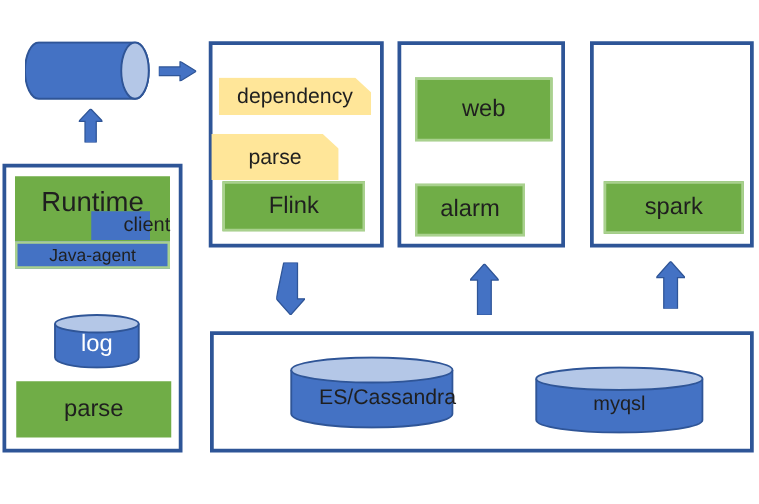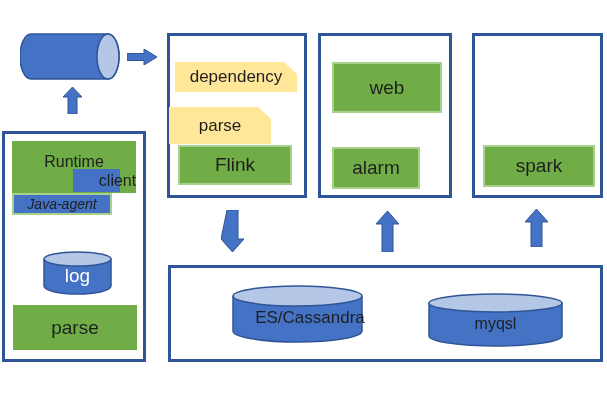--- a/index.html
+++ b/index.html
@@ -34,21 +34,21 @@
   }
   .tag{
     position:absolute;background:var(--yellow);
     clip-path:polygon(0 0, calc(100% - 13px) 0, 100% 12px, 100% 100%, 0 100%);
     display:flex;align-items:center;justify-content:center;
   }
   .cyl-label{
     position:absolute;inset:0;display:flex;align-items:center;justify-content:center;
   }
   .f14{font-size:14px;} .f16{font-size:16px;} .f17{font-size:17px;}
-  .f18{font-size:16px;} .f19{font-size:19px;}
+  .f18{font-size:22px;} .f19{font-size:19px;}
   svg{display:block;}
 </style>
 </head>
 <body>
 
 <div class="canvas">
 
   <div class="abs" style="left:20px;top:33px;width:100px;height:47px;">
     <svg width="100" height="47" viewBox="0 0 100 47">
       <path d="M11,1 H88 A11,22 0 0 1 99,23.5 A11,22 0 0 1 88,46 H11 A11,22.5 0 0 1 11,1 Z" style="fill:var(--shape-blue);stroke:var(--shape-blue-border);stroke-width:1.5"></path>
@@ -81,21 +81,21 @@
       <polygon points="11.5,0 23,13 17,13 17,38 6,38 6,13 0,13" style="fill:var(--shape-blue);stroke:var(--shape-blue-border);stroke-width:1"></polygon>
     </svg>
   </div>
 
   <div class="group" style="left:2px;top:131px;width:144px;height:231px;"></div>
 
   <div class="greenbox f18" style="left:12px;top:141px;width:124px;height:52px;padding-bottom:10px;">Runtime</div>
 
   <div class="bluebox f16" style="left:73px;top:169px;width:47px;height:23px;padding-left:42px;">client</div>
 
-  <div class="bluebox f14" style="left:12px;top:193px;width:100px;height:22px;border:2px solid var(--green-border);font-style:italic;">Java-agent</div>
+  <div class="bluebox f14" style="left:12px;top:193px;width:124px;height:22px;border:2px solid var(--green-border);">Java-agent</div>
 
   <div class="abs" style="left:43px;top:251px;width:69px;height:44px;">
     <svg width="69" height="44" viewBox="0 0 69 44">
       <path d="M1,8 L1,35 A33.5,8 0 0 0 68,35 L68,8" style="fill:var(--shape-blue);stroke:var(--shape-blue-border);stroke-width:1.5"></path>
       <ellipse cx="34.5" cy="8" rx="33.5" ry="7" style="fill:var(--cylinder-highlight);stroke:var(--shape-blue-border);stroke-width:1.5"></ellipse>
     </svg>
     <div class="cyl-label f19" style="color:var(--log-text);padding-top:6px;">log</div>
   </div>
 
   <div class="greenbox f19" style="left:13px;top:305px;width:124px;height:45px;">parse</div>

